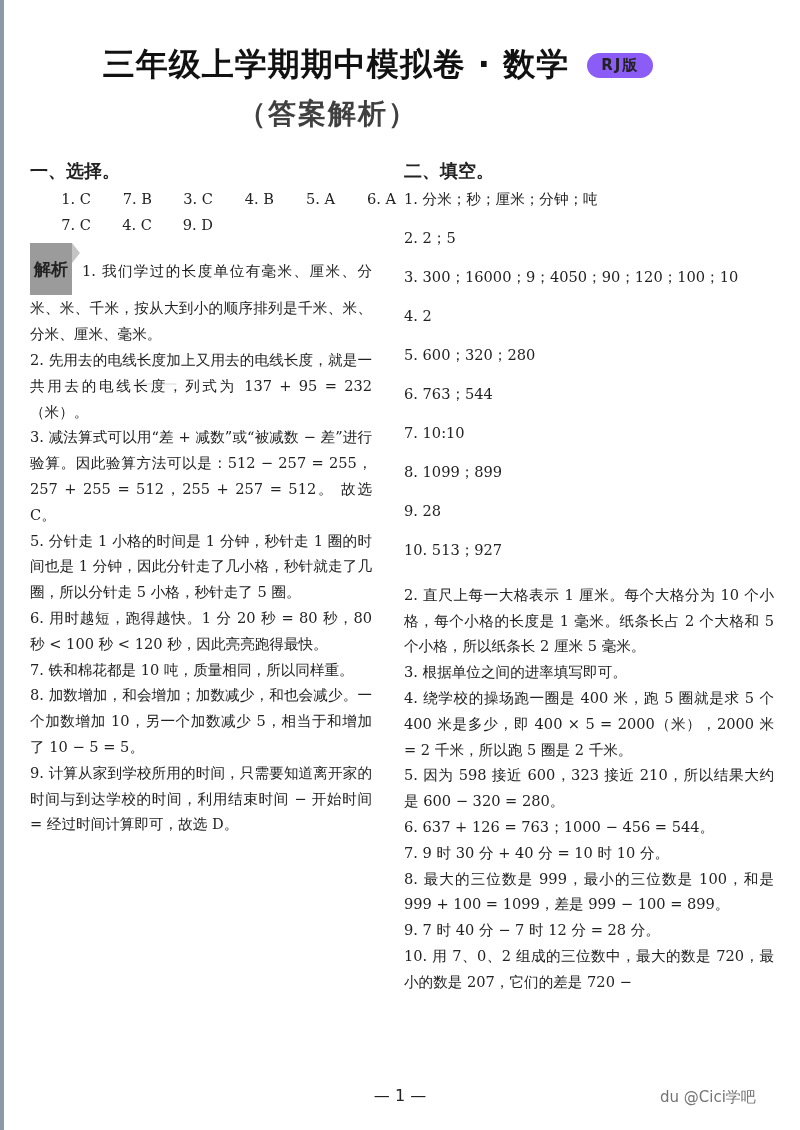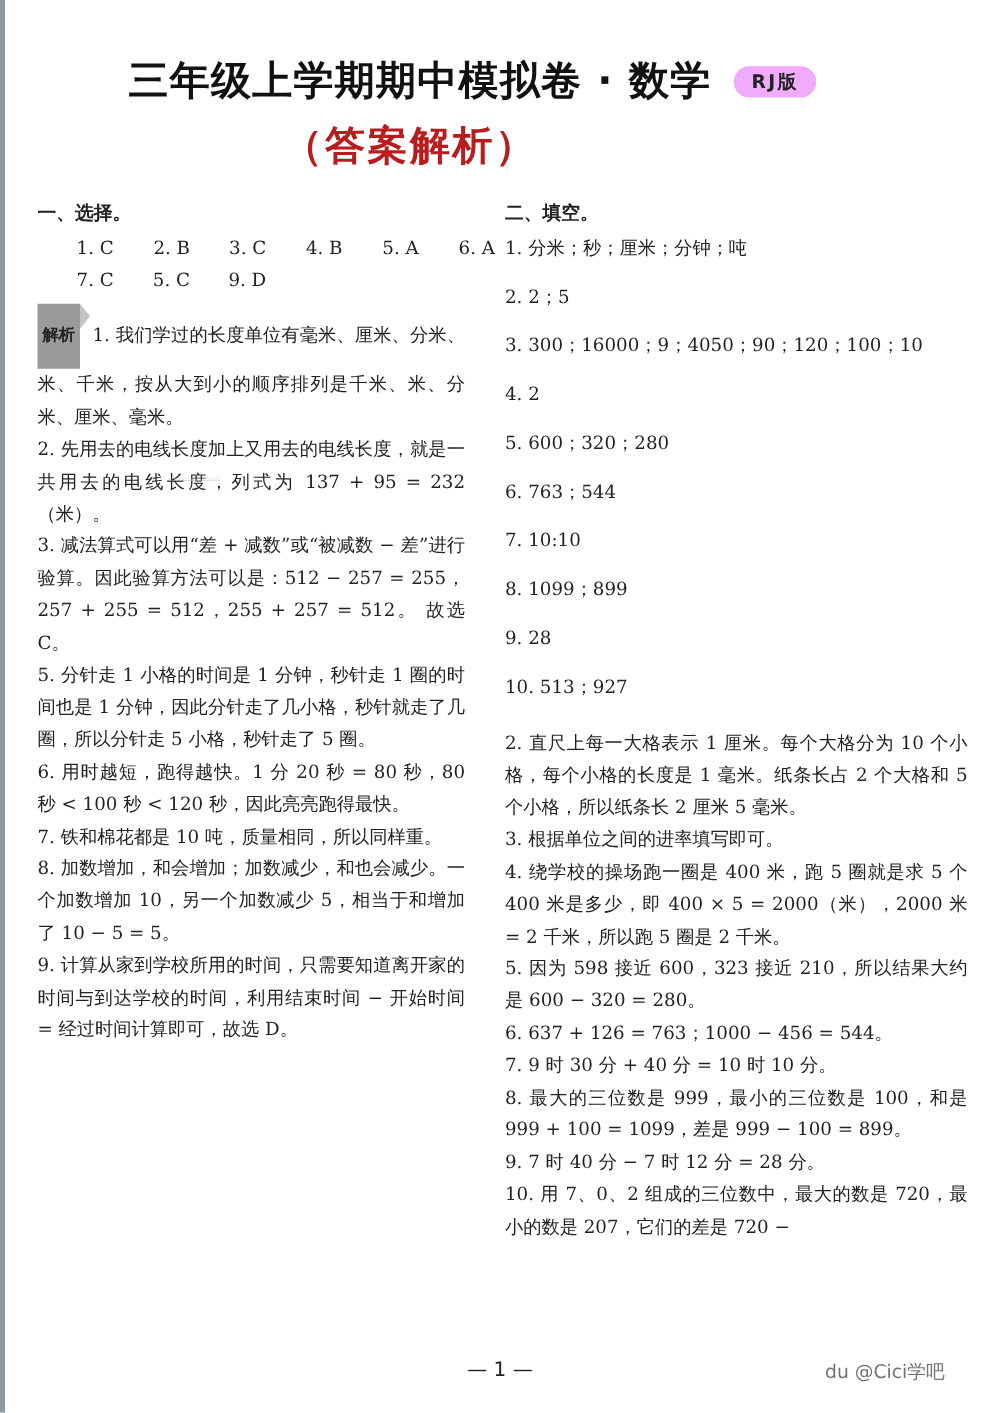--- a/index.html
+++ b/index.html
@@ -16,44 +16,44 @@
   .title-row {
     position: absolute; top: 42px; left: 0; width: 716px; height: 46px;
     display: flex; align-items: center; justify-content: center;
   }
   .title {
     font-family: "DejaVu Sans", sans-serif; font-weight: bold;
     font-size: 32px; letter-spacing: 1px; color: #111;
     margin-left: 40px;
   }
   .badge {
-    margin-left: 18px; background: #f0abfc; border-radius: 14px;
+    margin-left: 18px; background: #8b5cf6; border-radius: 14px;
     padding: 3px 14px; font-family: "DejaVu Sans", sans-serif;
     font-size: 15px; font-weight: bold; color: #222; letter-spacing: 2px;
   }
   .subtitle {
     position: absolute; top: 95px; left: 0; width: 656px; text-align: center;
     font-family: "DejaVu Sans", sans-serif; font-weight: bold;
-    font-size: 32px; color: #b91c1c; letter-spacing: 2px;
+    font-size: 28px; color: #404040; letter-spacing: 2px;
   }
   .col {
     position: absolute; top: 158px; font-size: 14.6px; line-height: 25.8px;
   }
   .col-left { left: 30px; width: 342px; }
   .col-right { left: 404px; width: 370px; }
   .section-heading {
-    font-family: "DejaVu Sans", sans-serif; font-weight: bold; font-size: 15px;
+    font-family: "DejaVu Sans", sans-serif; font-weight: bold; font-size: 18px;
     margin-bottom: 2px;
   }
   .answer-grid { display: grid; grid-template-columns: repeat(6, 61px); text-align: right; }
   .answer-grid span { display: block; }
   .explain-tag {
     display: inline-block; position: relative;
     background: #9b9b9b; color: #222; font-weight: bold;
-    font-family: "DejaVu Sans", sans-serif; font-size: 13px;
+    font-family: "DejaVu Sans", sans-serif; font-size: 17px;
     padding: 16px 4px; height: 20px; line-height: 20px; margin-right: 10px;
     vertical-align: 1px;
   }
   .explain-tag::after {
     content: ""; position: absolute; right: -8px; top: 0;
     border-top: 10px solid transparent; border-bottom: 10px solid transparent;
     border-left: 8px solid #c4c4c4;
   }
   .para { text-align: justify; }
   .fill-item { height: 39px; line-height: 26px; }
@@ -79,27 +79,27 @@
 <div class="title-row">
   <span class="title">三年级上学期期中模拟卷 · 数学</span>
   <span class="badge">RJ版</span>
 </div>
 <div class="subtitle">（答案解析）</div>
 
 <div class="col col-left">
   <div class="section-heading">一、选择。</div>
   <div class="answer-grid">
     <span>1. C</span>
-    <span>2. B</span>
+    <span>7. B</span>
     <span>3. C</span>
     <span>4. B</span>
     <span>5. A</span>
     <span>6. A</span>
     <span>7. C</span>
-    <span>5. C</span>
+    <span>4. C</span>
     <span>9. D</span>
   </div>
   <div class="explain-block">
     <div class="para"><span class="explain-tag">解析</span><span>1. 我们学过的长度单位有毫米、厘米、分米、米、千米，按从大到小的顺序排列是千米、米、分米、厘米、毫米。</span></div>
     <div class="para">2. 先用去的电线长度加上又用去的电线长度，就是一共用去的电线长度，列式为 137 + 95 = 232（米）。</div>
     <div class="para">3. 减法算式可以用“差 + 减数”或“被减数 − 差”进行验算。因此验算方法可以是：512 − 257 = 255，257 + 255 = 512，255 + 257 = 512。 故选 C。</div>
     <div class="para">5. 分针走 1 小格的时间是 1 分钟，秒针走 1 圈的时间也是 1 分钟，因此分针走了几小格，秒针就走了几圈，所以分针走 5 小格，秒针走了 5 圈。</div>
     <div class="para">6. 用时越短，跑得越快。1 分 20 秒 = 80 秒，80 秒 &lt; 100 秒 &lt; 120 秒，因此亮亮跑得最快。</div>
     <div class="para">7. 铁和棉花都是 10 吨，质量相同，所以同样重。</div>
     <div class="para">8. 加数增加，和会增加；加数减少，和也会减少。一个加数增加 10，另一个加数减少 5，相当于和增加了 10 − 5 = 5。</div>

